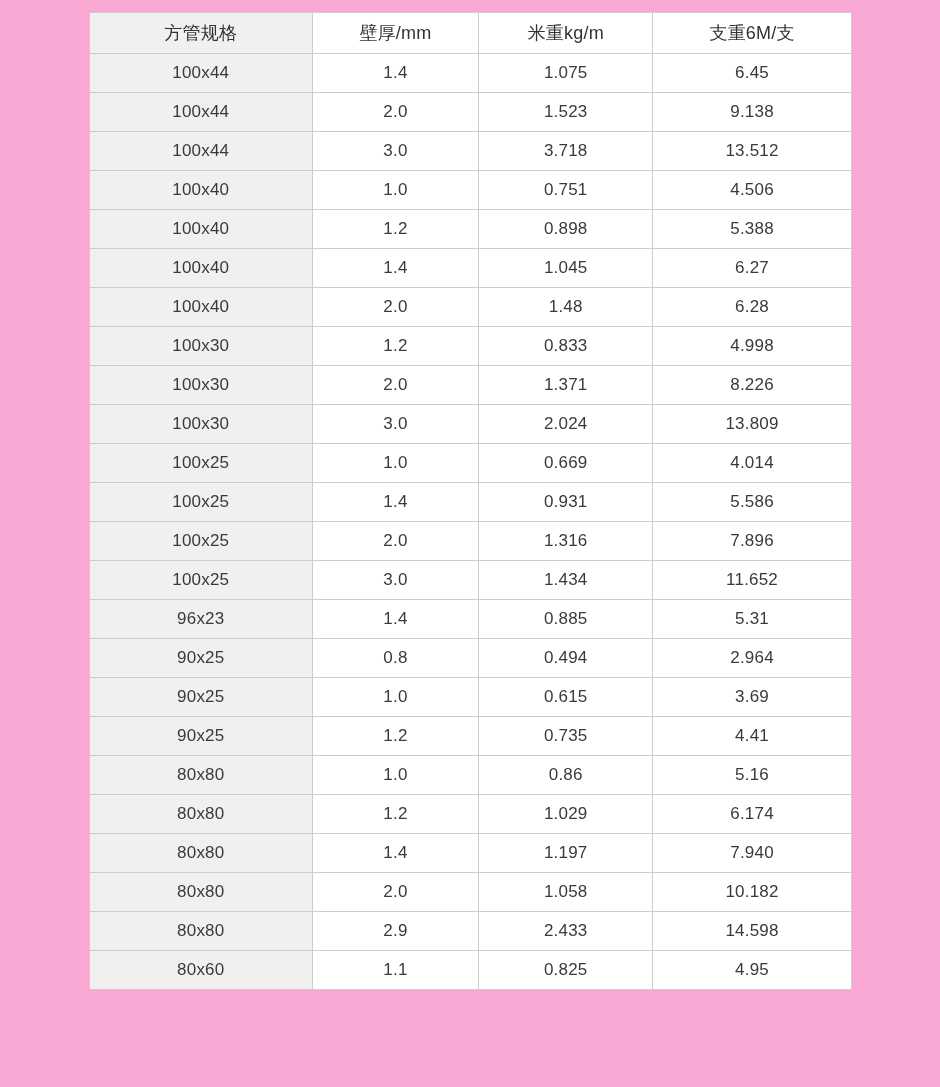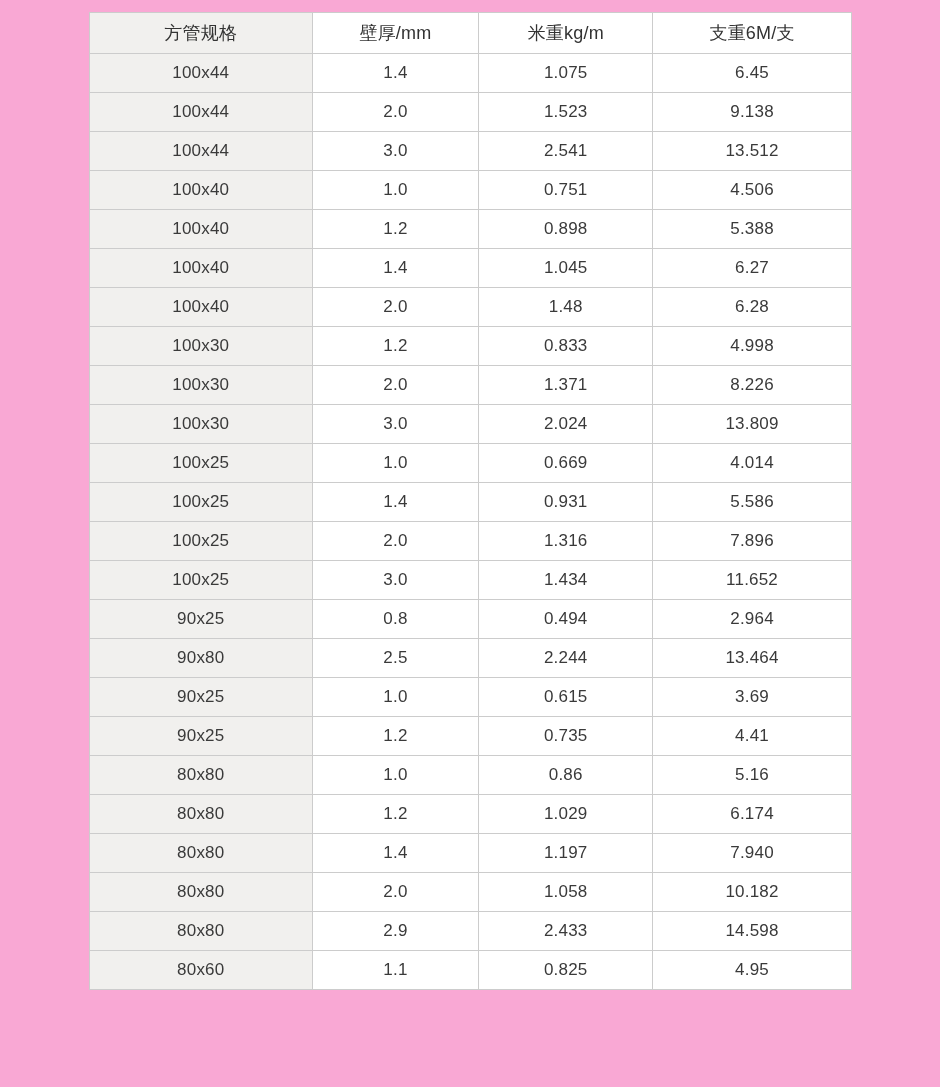--- a/index.html
+++ b/index.html
@@ -76,21 +76,21 @@
         </tr>
         <tr>
           <td>100x44</td>
           <td>2.0</td>
           <td>1.523</td>
           <td>9.138</td>
         </tr>
         <tr>
           <td>100x44</td>
           <td>3.0</td>
-          <td>2.541</td>
+          <td>3.718</td>
           <td>13.512</td>
         </tr>
         <tr>
           <td>100x40</td>
           <td>1.0</td>
           <td>0.751</td>
           <td>4.506</td>
         </tr>
         <tr>
           <td>100x40</td>
@@ -146,30 +146,30 @@
           <td>1.316</td>
           <td>7.896</td>
         </tr>
         <tr>
           <td>100x25</td>
           <td>3.0</td>
           <td>1.434</td>
           <td>11.652</td>
         </tr>
         <tr>
+          <td>96x23</td>
+          <td>1.4</td>
+          <td>0.885</td>
+          <td>5.31</td>
+        </tr>
+        <tr>
           <td>90x25</td>
           <td>0.8</td>
           <td>0.494</td>
           <td>2.964</td>
-        </tr>
-        <tr>
-          <td>90x80</td>
-          <td>2.5</td>
-          <td>2.244</td>
-          <td>13.464</td>
         </tr>
         <tr>
           <td>90x25</td>
           <td>1.0</td>
           <td>0.615</td>
           <td>3.69</td>
         </tr>
         <tr>
           <td>90x25</td>
           <td>1.2</td>

